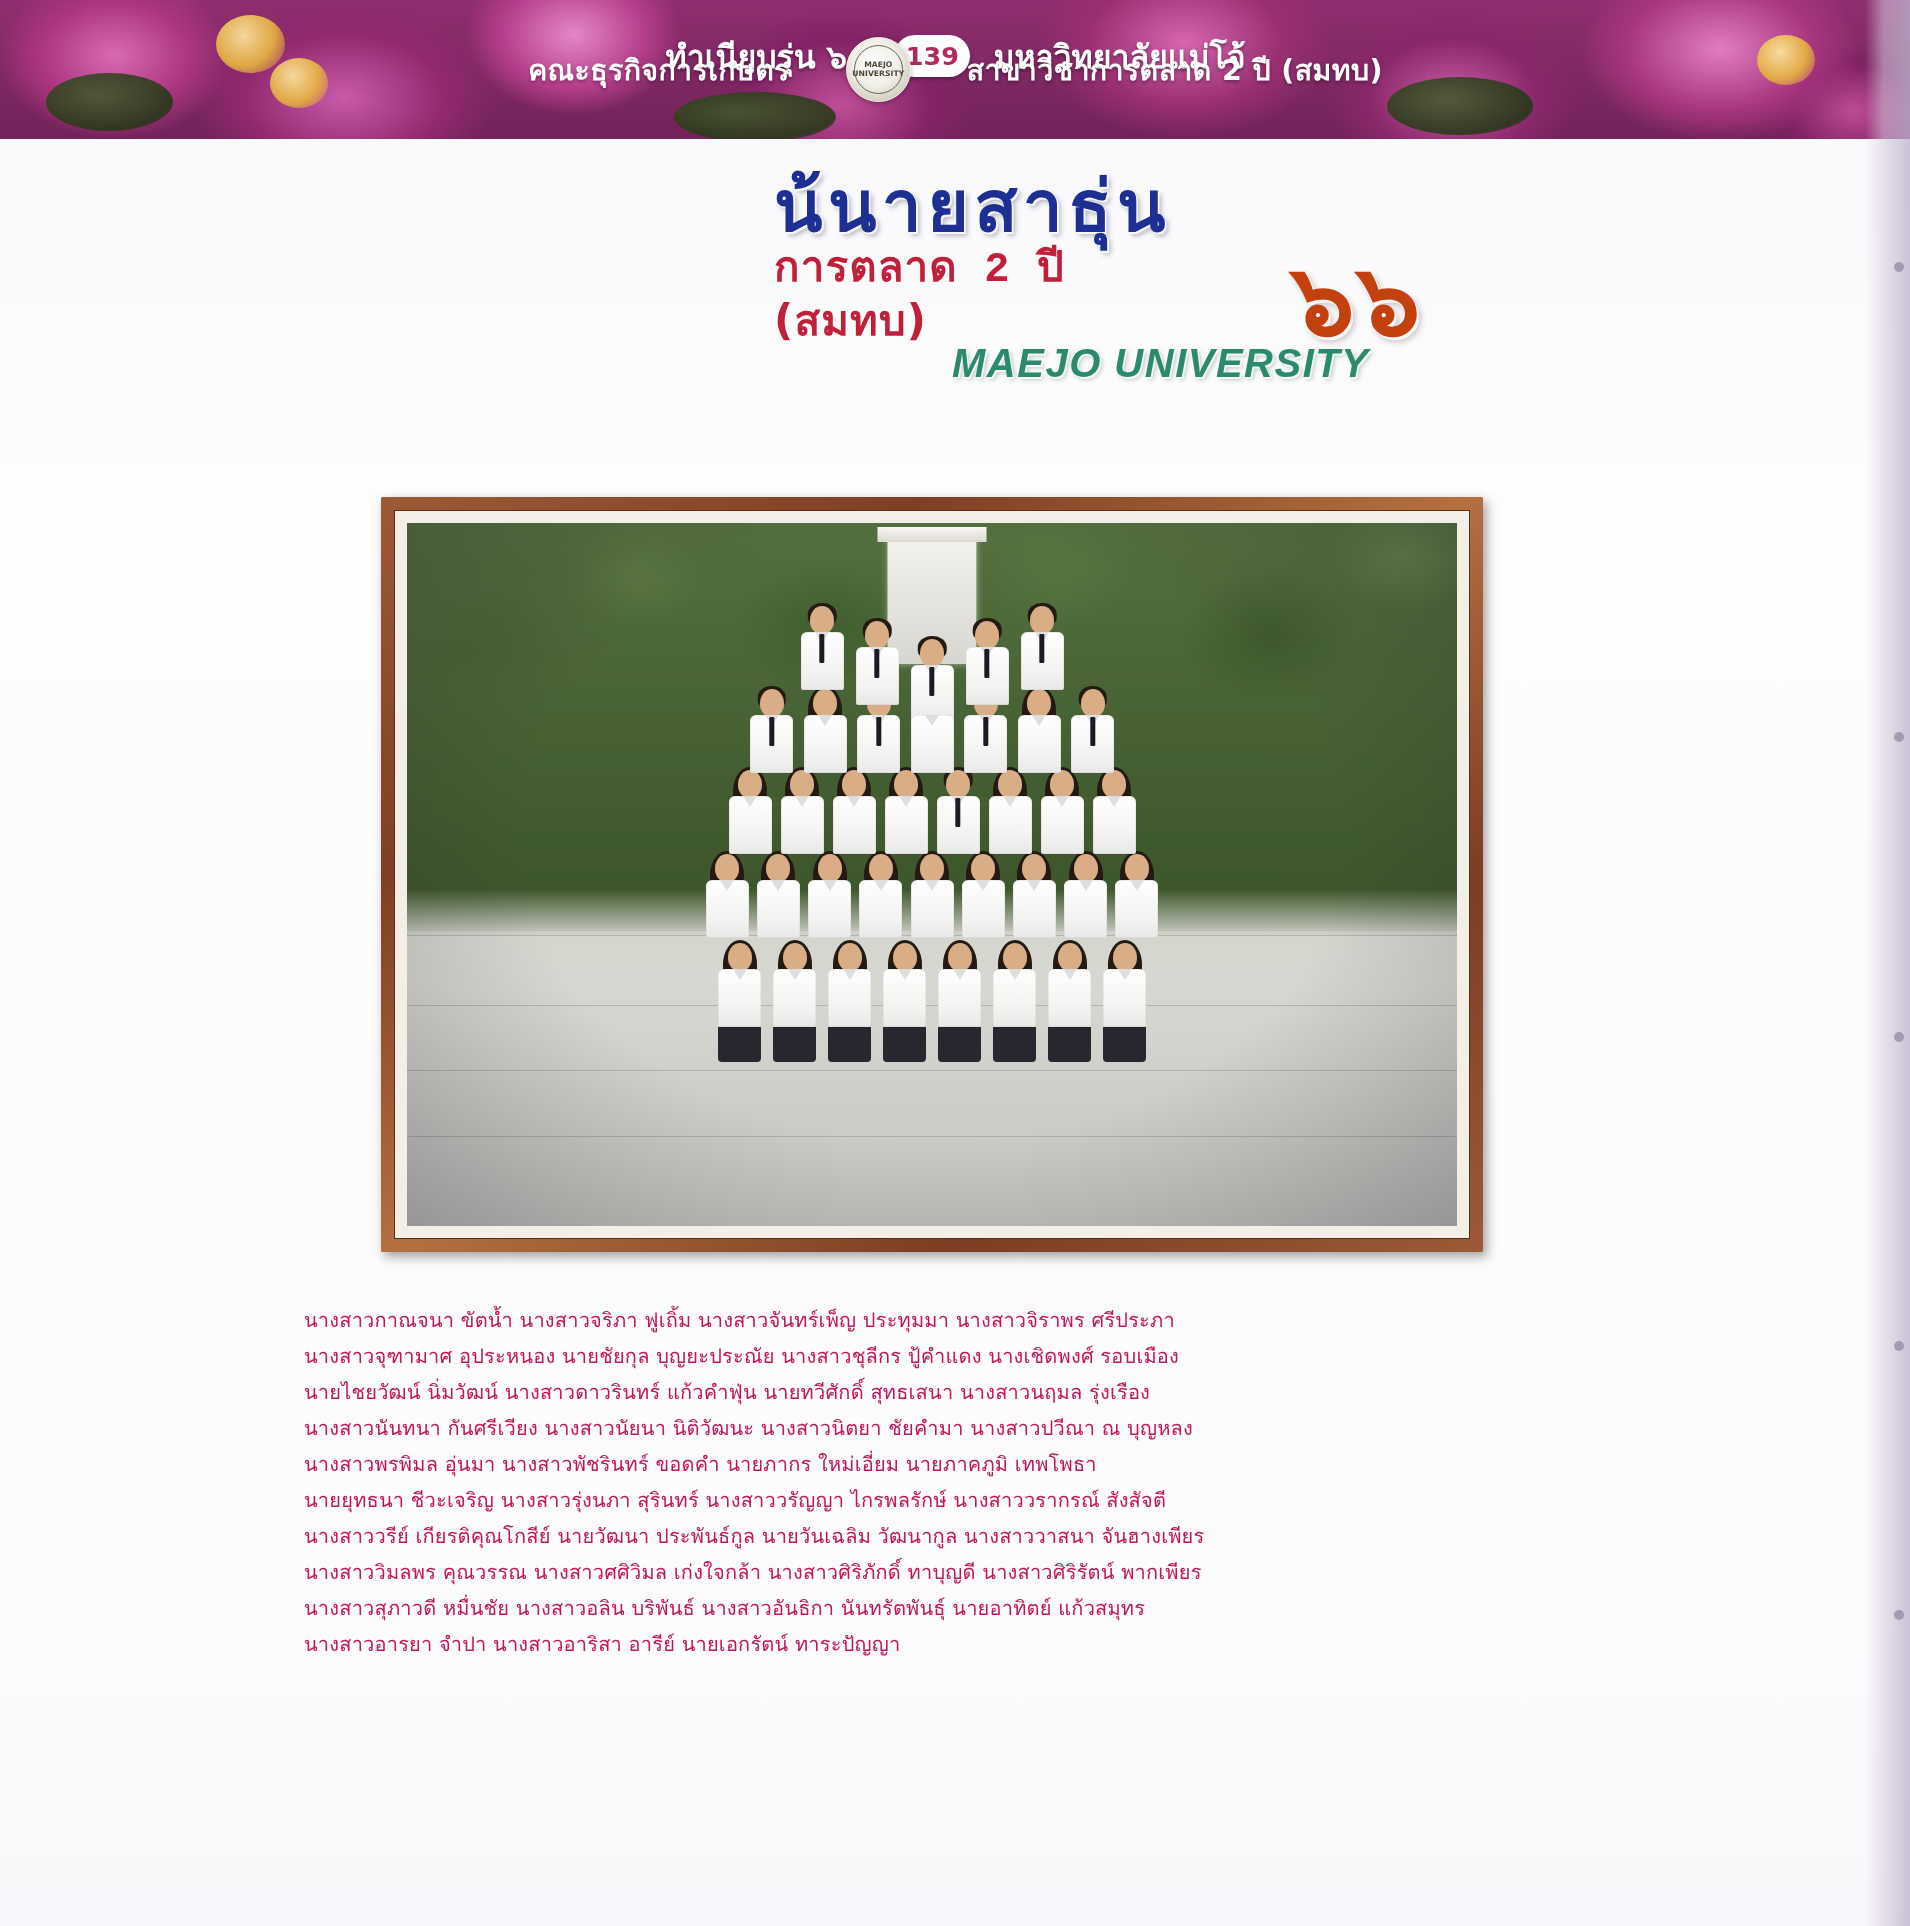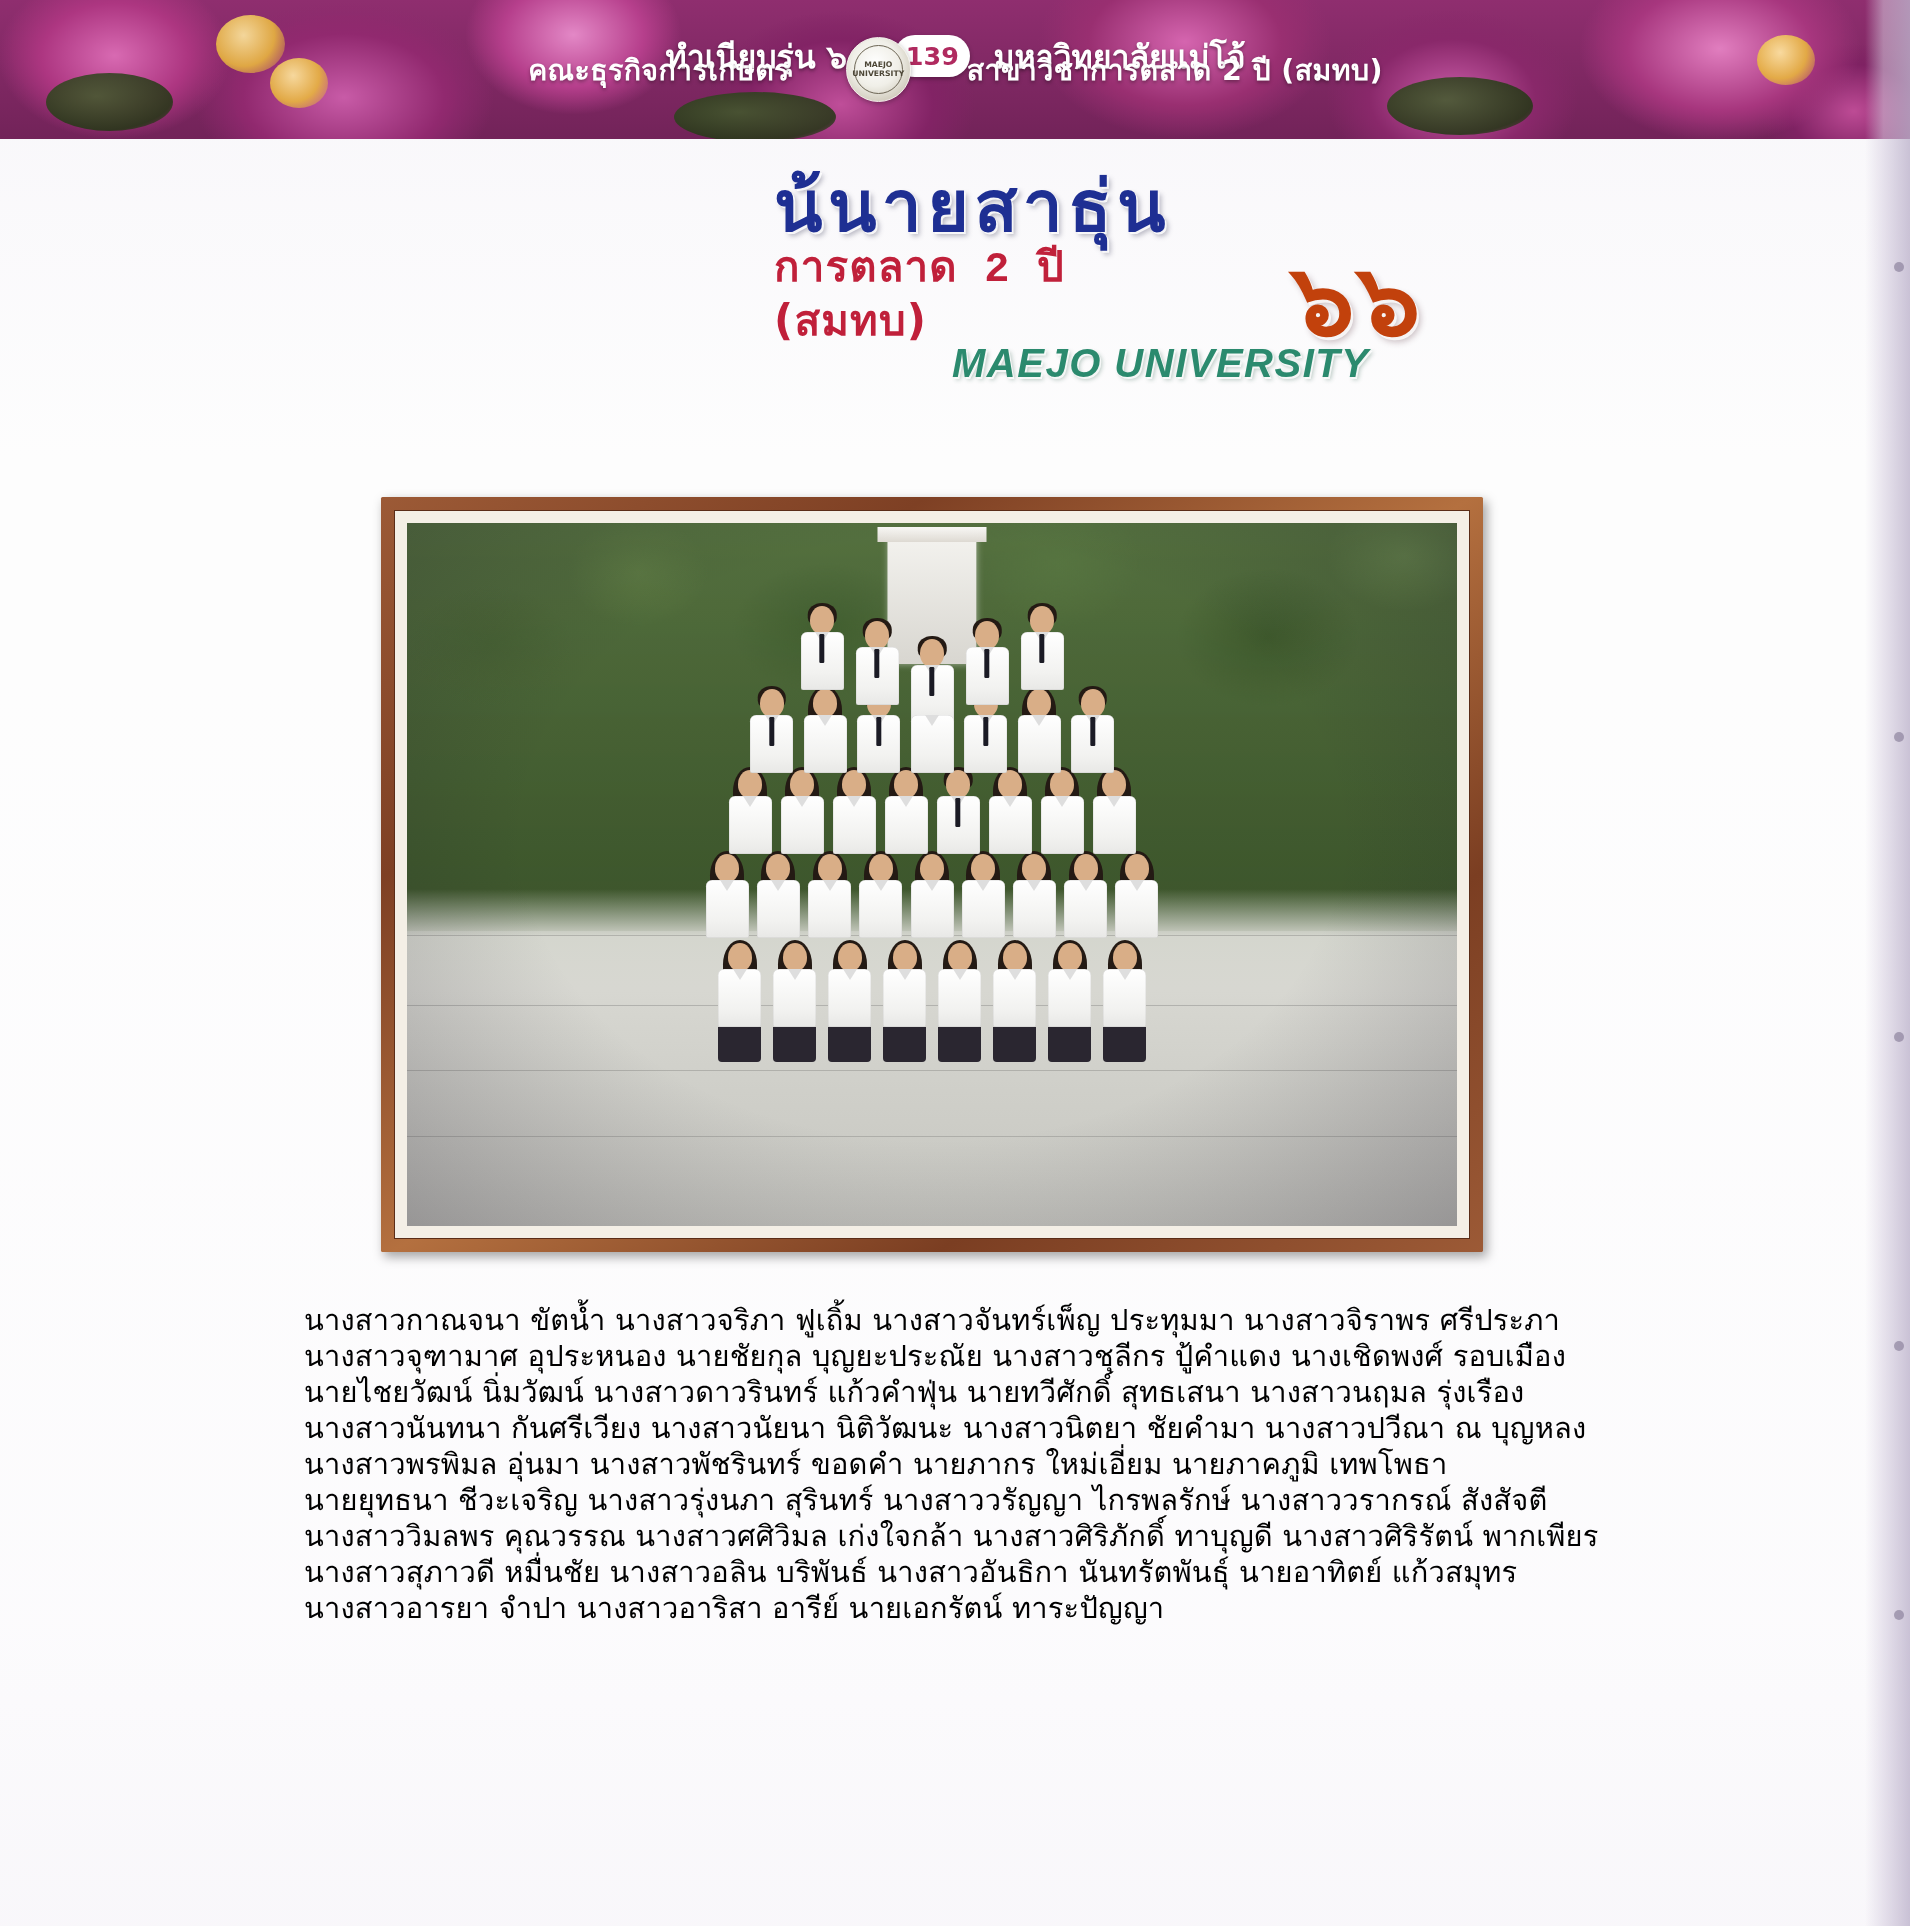--- a/index.html
+++ b/index.html
@@ -324,23 +324,23 @@
     pointer-events: none;
   }
 
   
   .names {
     position: absolute;
     left: 304px; top: 1302px;
     width: 1294px;
   }
   .name-line {
-    font-size: 29px;
+    font-size: 20px;
     line-height: 36px;
-    color: #000000;
+    color: #be185d;
     white-space: nowrap;
     letter-spacing: 0.2px;
   }
 
   
   .watermark {
     position: absolute;
     left: 0; top: 1907px;
     width: 1911px; height: 636px;
     overflow: hidden;
@@ -641,20 +641,21 @@
     </div>
   </div>
 
   <div class="names">
     <div class="name-line">นางสาวกาณจนา  ขัตน้ำ  นางสาวจริภา  ฟูเถิ้ม   นางสาวจันทร์เพ็ญ  ประทุมมา  นางสาวจิราพร  ศรีประภา</div>
     <div class="name-line">นางสาวจุฑามาศ  อุประหนอง  นายชัยกุล  บุญยะประณัย  นางสาวชุลีกร  ปู้คำแดง   นางเชิดพงศ์  รอบเมือง</div>
     <div class="name-line">นายไชยวัฒน์  นิ่มวัฒน์   นางสาวดาวรินทร์  แก้วคำฟุ่น    นายทวีศักดิ์  สุทธเสนา   นางสาวนฤมล  รุ่งเรือง</div>
     <div class="name-line">นางสาวนันทนา  กันศรีเวียง  นางสาวนัยนา  นิติวัฒนะ  นางสาวนิตยา  ชัยคำมา  นางสาวปวีณา ณ บุญหลง</div>
     <div class="name-line">นางสาวพรพิมล  อุ่นมา     นางสาวพัชรินทร์  ขอดคำ      นายภากร  ใหม่เอี่ยม       นายภาคภูมิ  เทพโพธา</div>
     <div class="name-line">นายยุทธนา  ชีวะเจริญ  นางสาวรุ่งนภา   สุรินทร์  นางสาววรัญญา  ไกรพลรักษ์   นางสาววรากรณ์  สังสัจตี</div>
+    <div class="name-line">นางสาววรีย์  เกียรติคุณโกสีย์  นายวัฒนา  ประพันธ์กูล  นายวันเฉลิม  วัฒนากูล  นางสาววาสนา  จันฮางเพียร</div>
     <div class="name-line">นางสาววิมลพร  คุณวรรณ  นางสาวศศิวิมล  เก่งใจกล้า  นางสาวศิริภักดิ์  ทาบุญดี  นางสาวศิริรัตน์  พากเพียร</div>
     <div class="name-line">นางสาวสุภาวดี  หมื่นชัย  นางสาวอลิน  บริพันธ์   นางสาวอันธิกา  นันทรัตพันธุ์      นายอาทิตย์  แก้วสมุทร</div>
     <div class="name-line">นางสาวอารยา  จำปา  นางสาวอาริสา  อารีย์  นายเอกรัตน์  ทาระปัญญา</div>
   </div>
 
   <div class="watermark">
     
     
     
     

